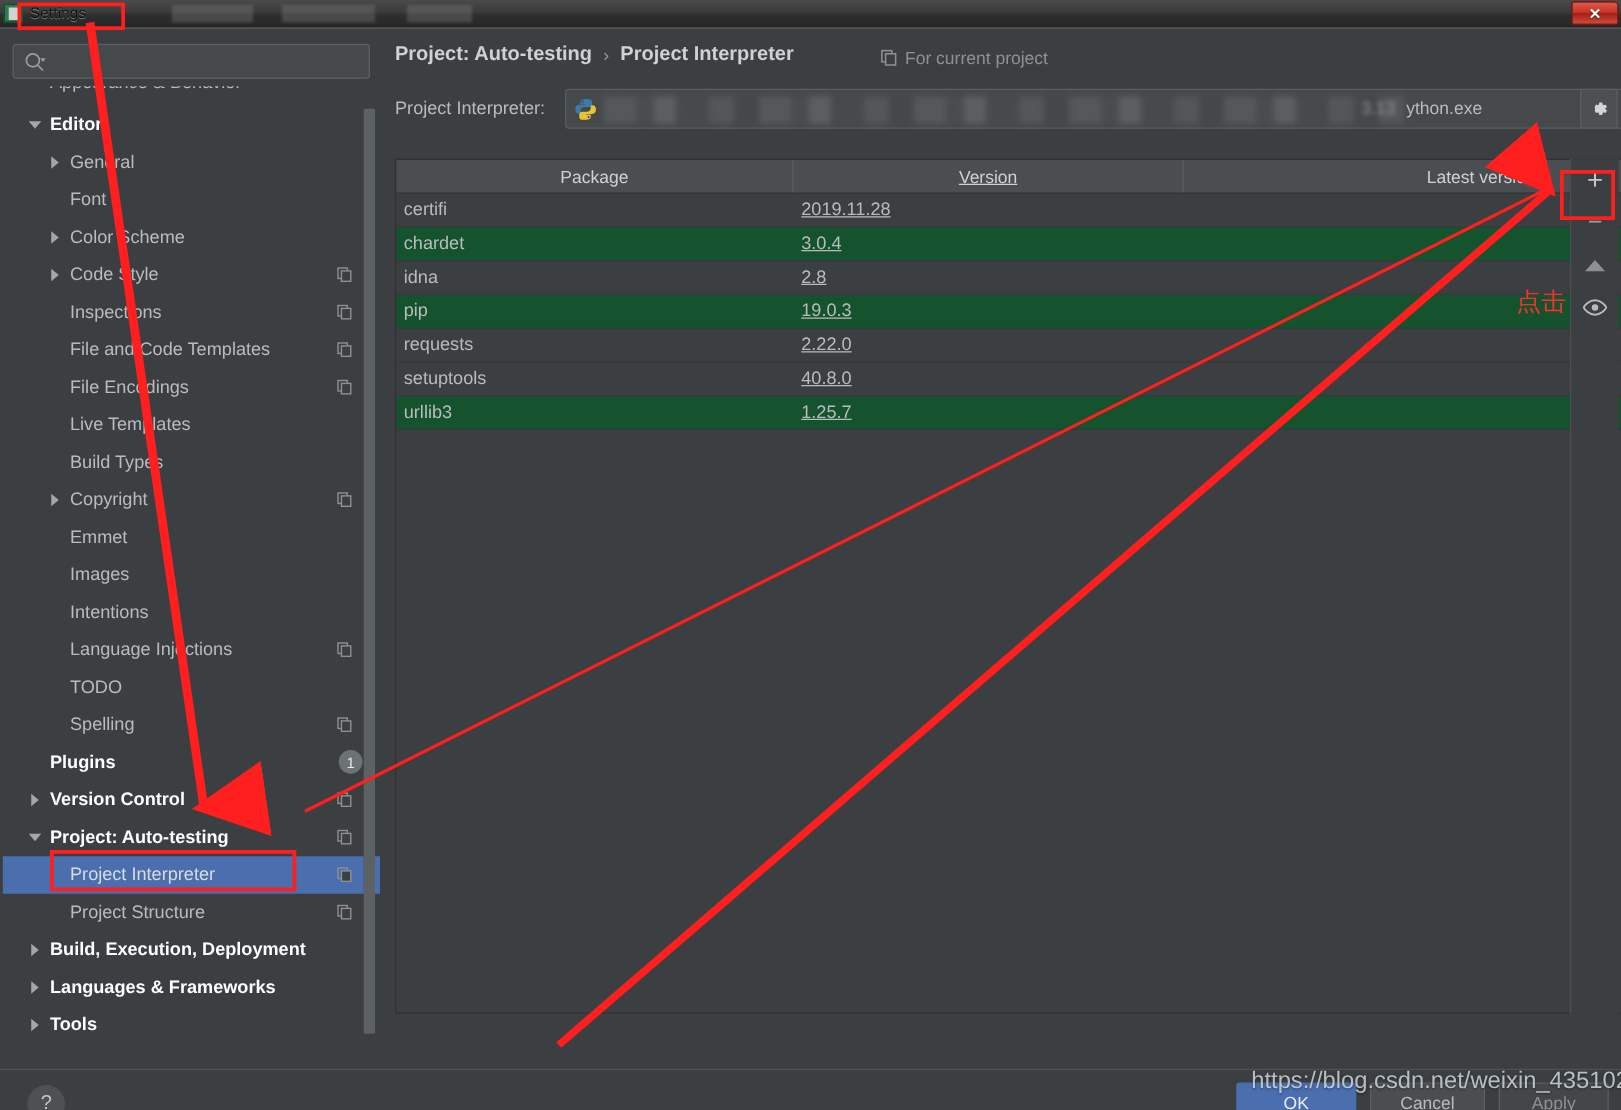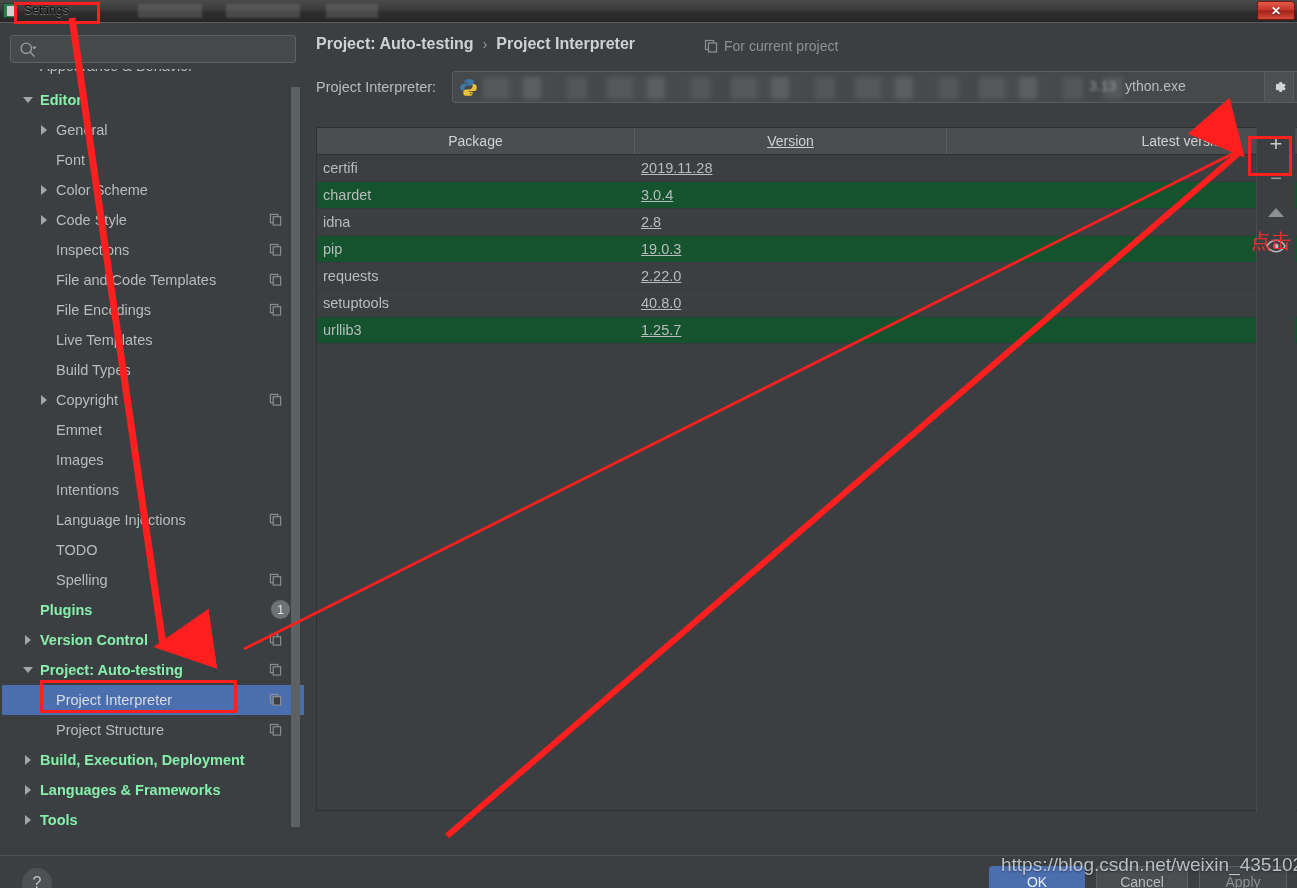--- a/index.html
+++ b/index.html
@@ -148,21 +148,21 @@
     border-top: 6px solid #a6a6a6;
     border-left: 5px solid transparent;
     border-right: 5px solid transparent;
   }
   .node .label {
     font-size: 14.5px;
     color: #b9bcbd;
     white-space: nowrap;
     margin-left: 4px;
   }
-  .node.bold .label { font-weight: bold; color: #86efac; }
+  .node.bold .label { font-weight: bold; color: #ffffff; }
   .node.depth1 .arrow { margin-left: 20px; }
   .node.depth2 .arrow { margin-left: 36px; }
   .node.depth2 .label { margin-left: 4px; }
   .node.selected { background: #4b6eaf; }
   .node.selected .label { color: #d8dde4; }
   .copy-badge {
     position: absolute; right: 22px; top: 8px;
     width: 13px; height: 13px;
   }
   .count-badge {
@@ -331,21 +331,20 @@
     border-left: 8px solid transparent;
     border-right: 8px solid transparent;
   }
   .annot-text {
     position: absolute; left: 1213px; top: 228px;
     color: #ff2d2d;
     font-size: 20px;
     font-family: "DejaVu Sans", sans-serif;
     white-space: nowrap;
     z-index: 40;
-    margin-left: 38px;
   }
 
   
   .bottombar {
     position: absolute; left: 0; top: 832px;
     width: 1297px; height: 56px;
     background: #3c3f41;
     border-top: 1px solid #4d5052;
   }
   .help-btn {

